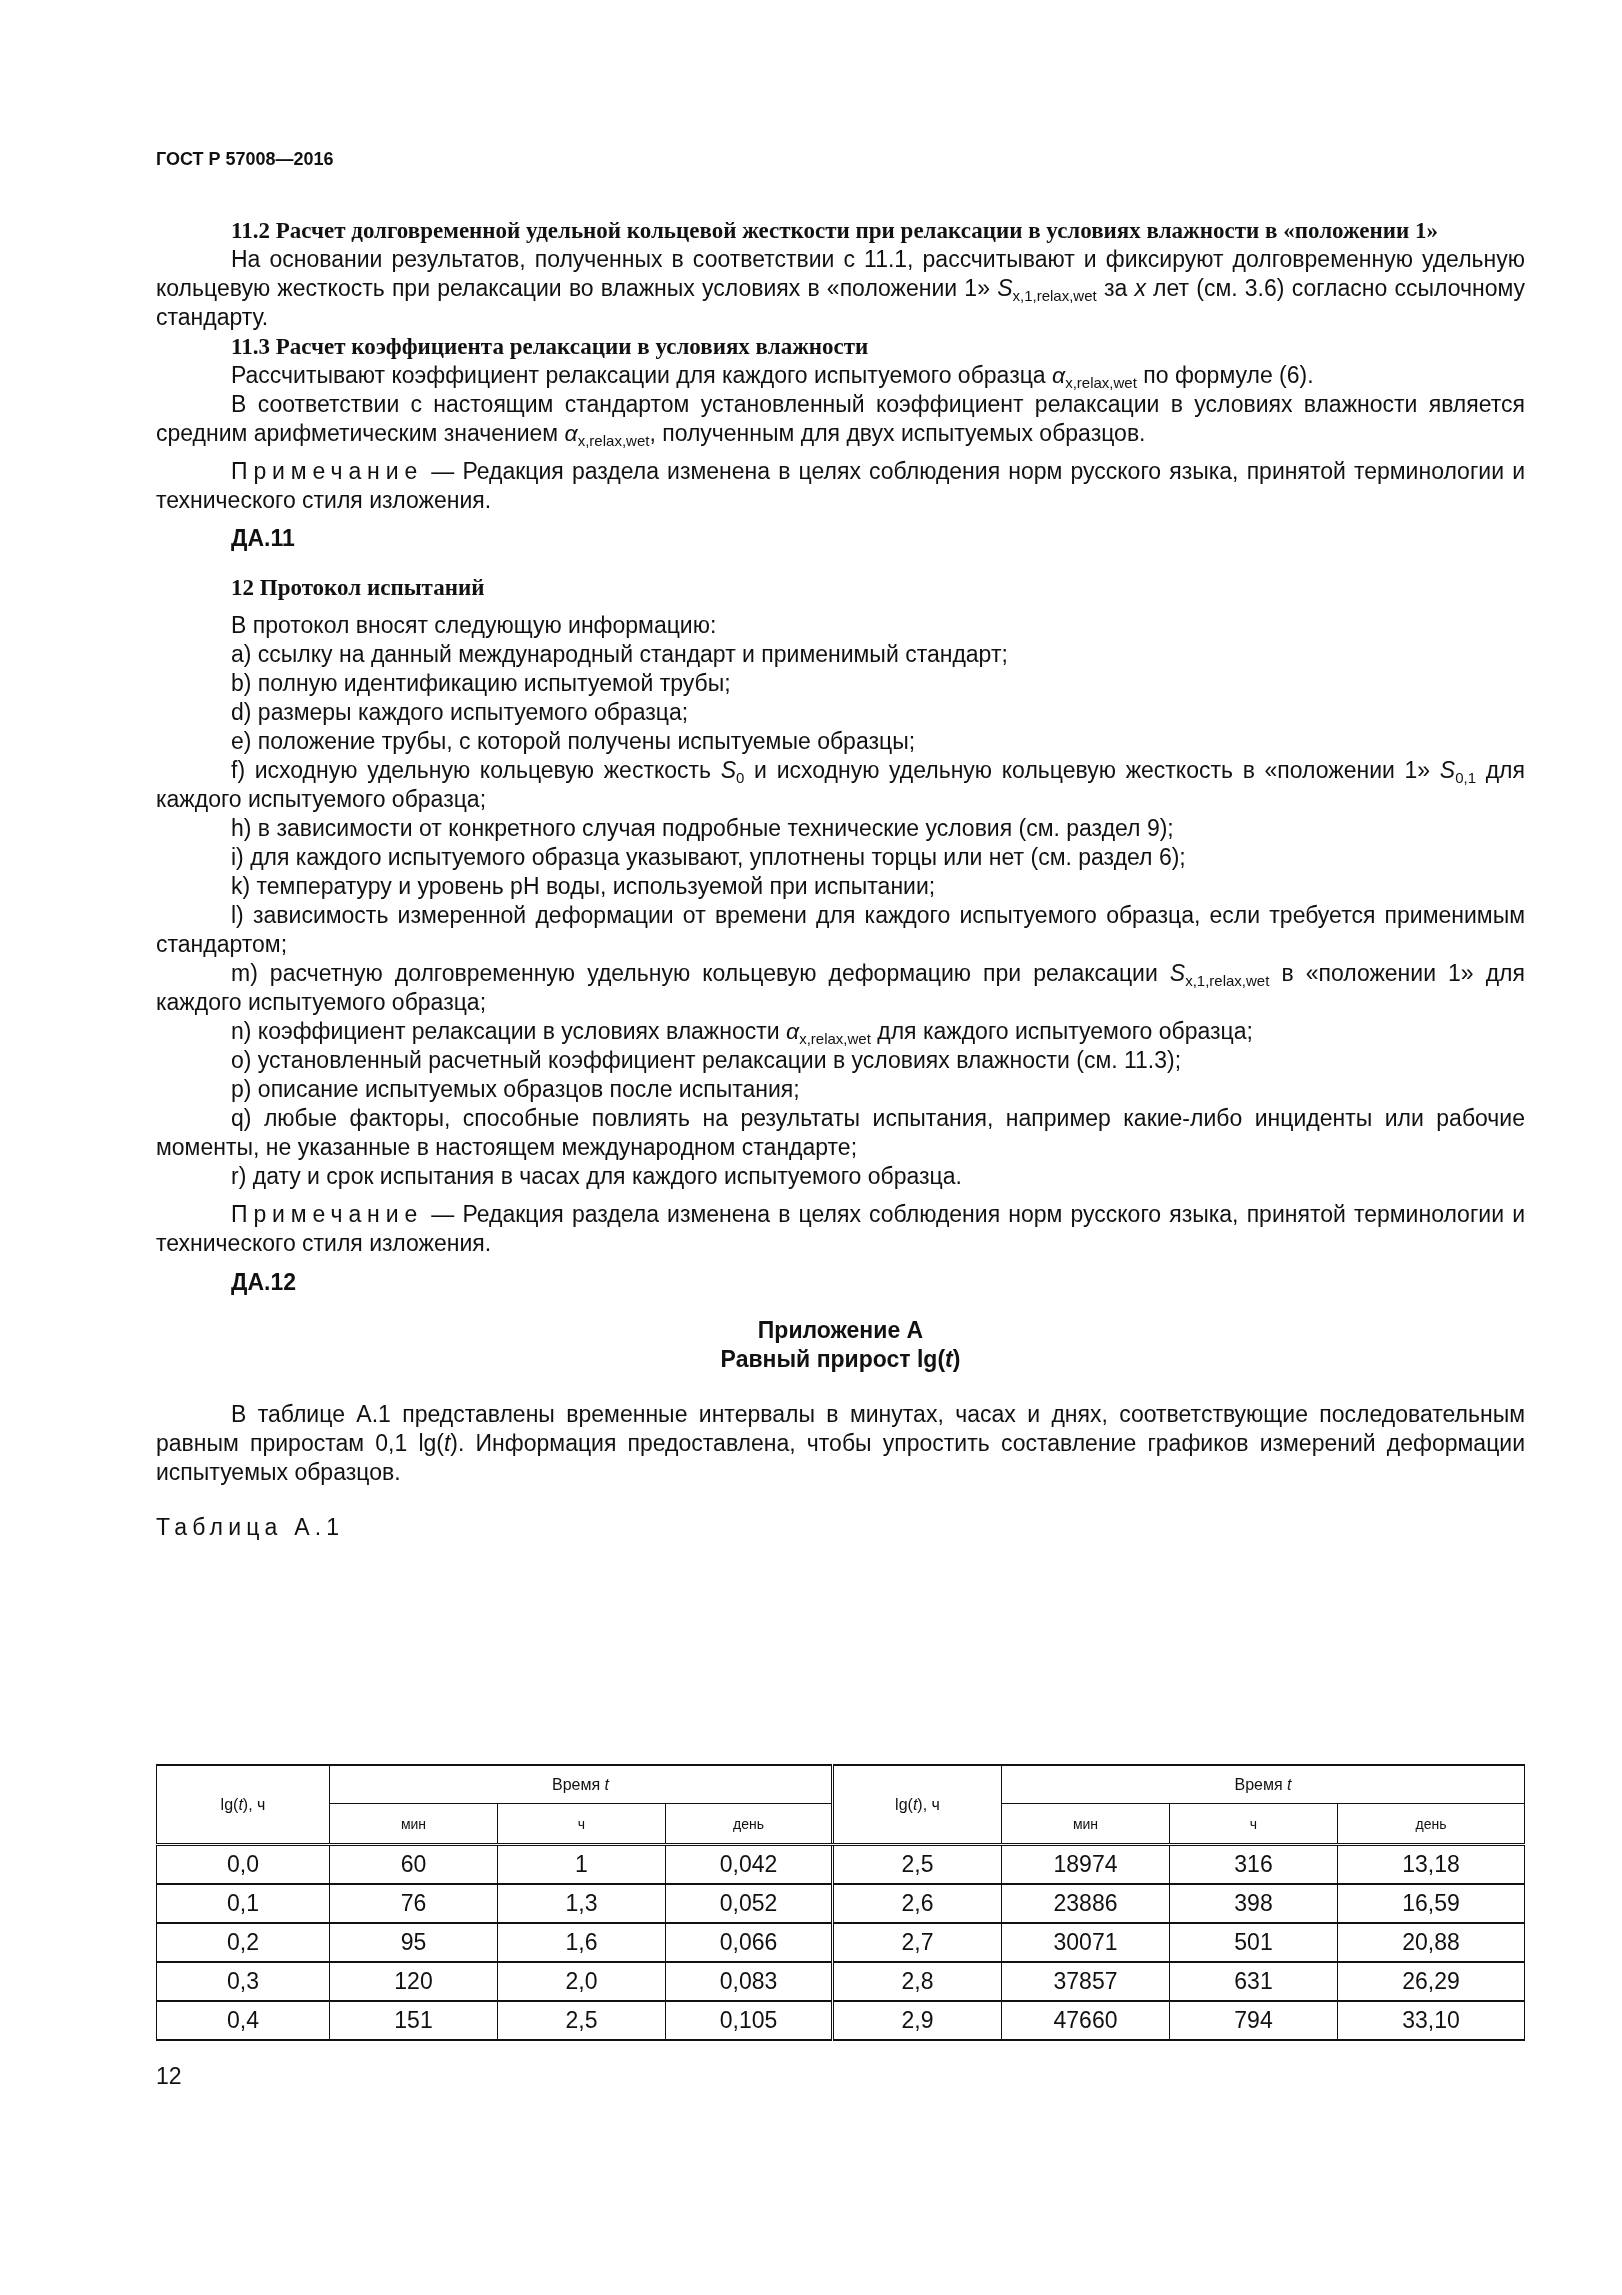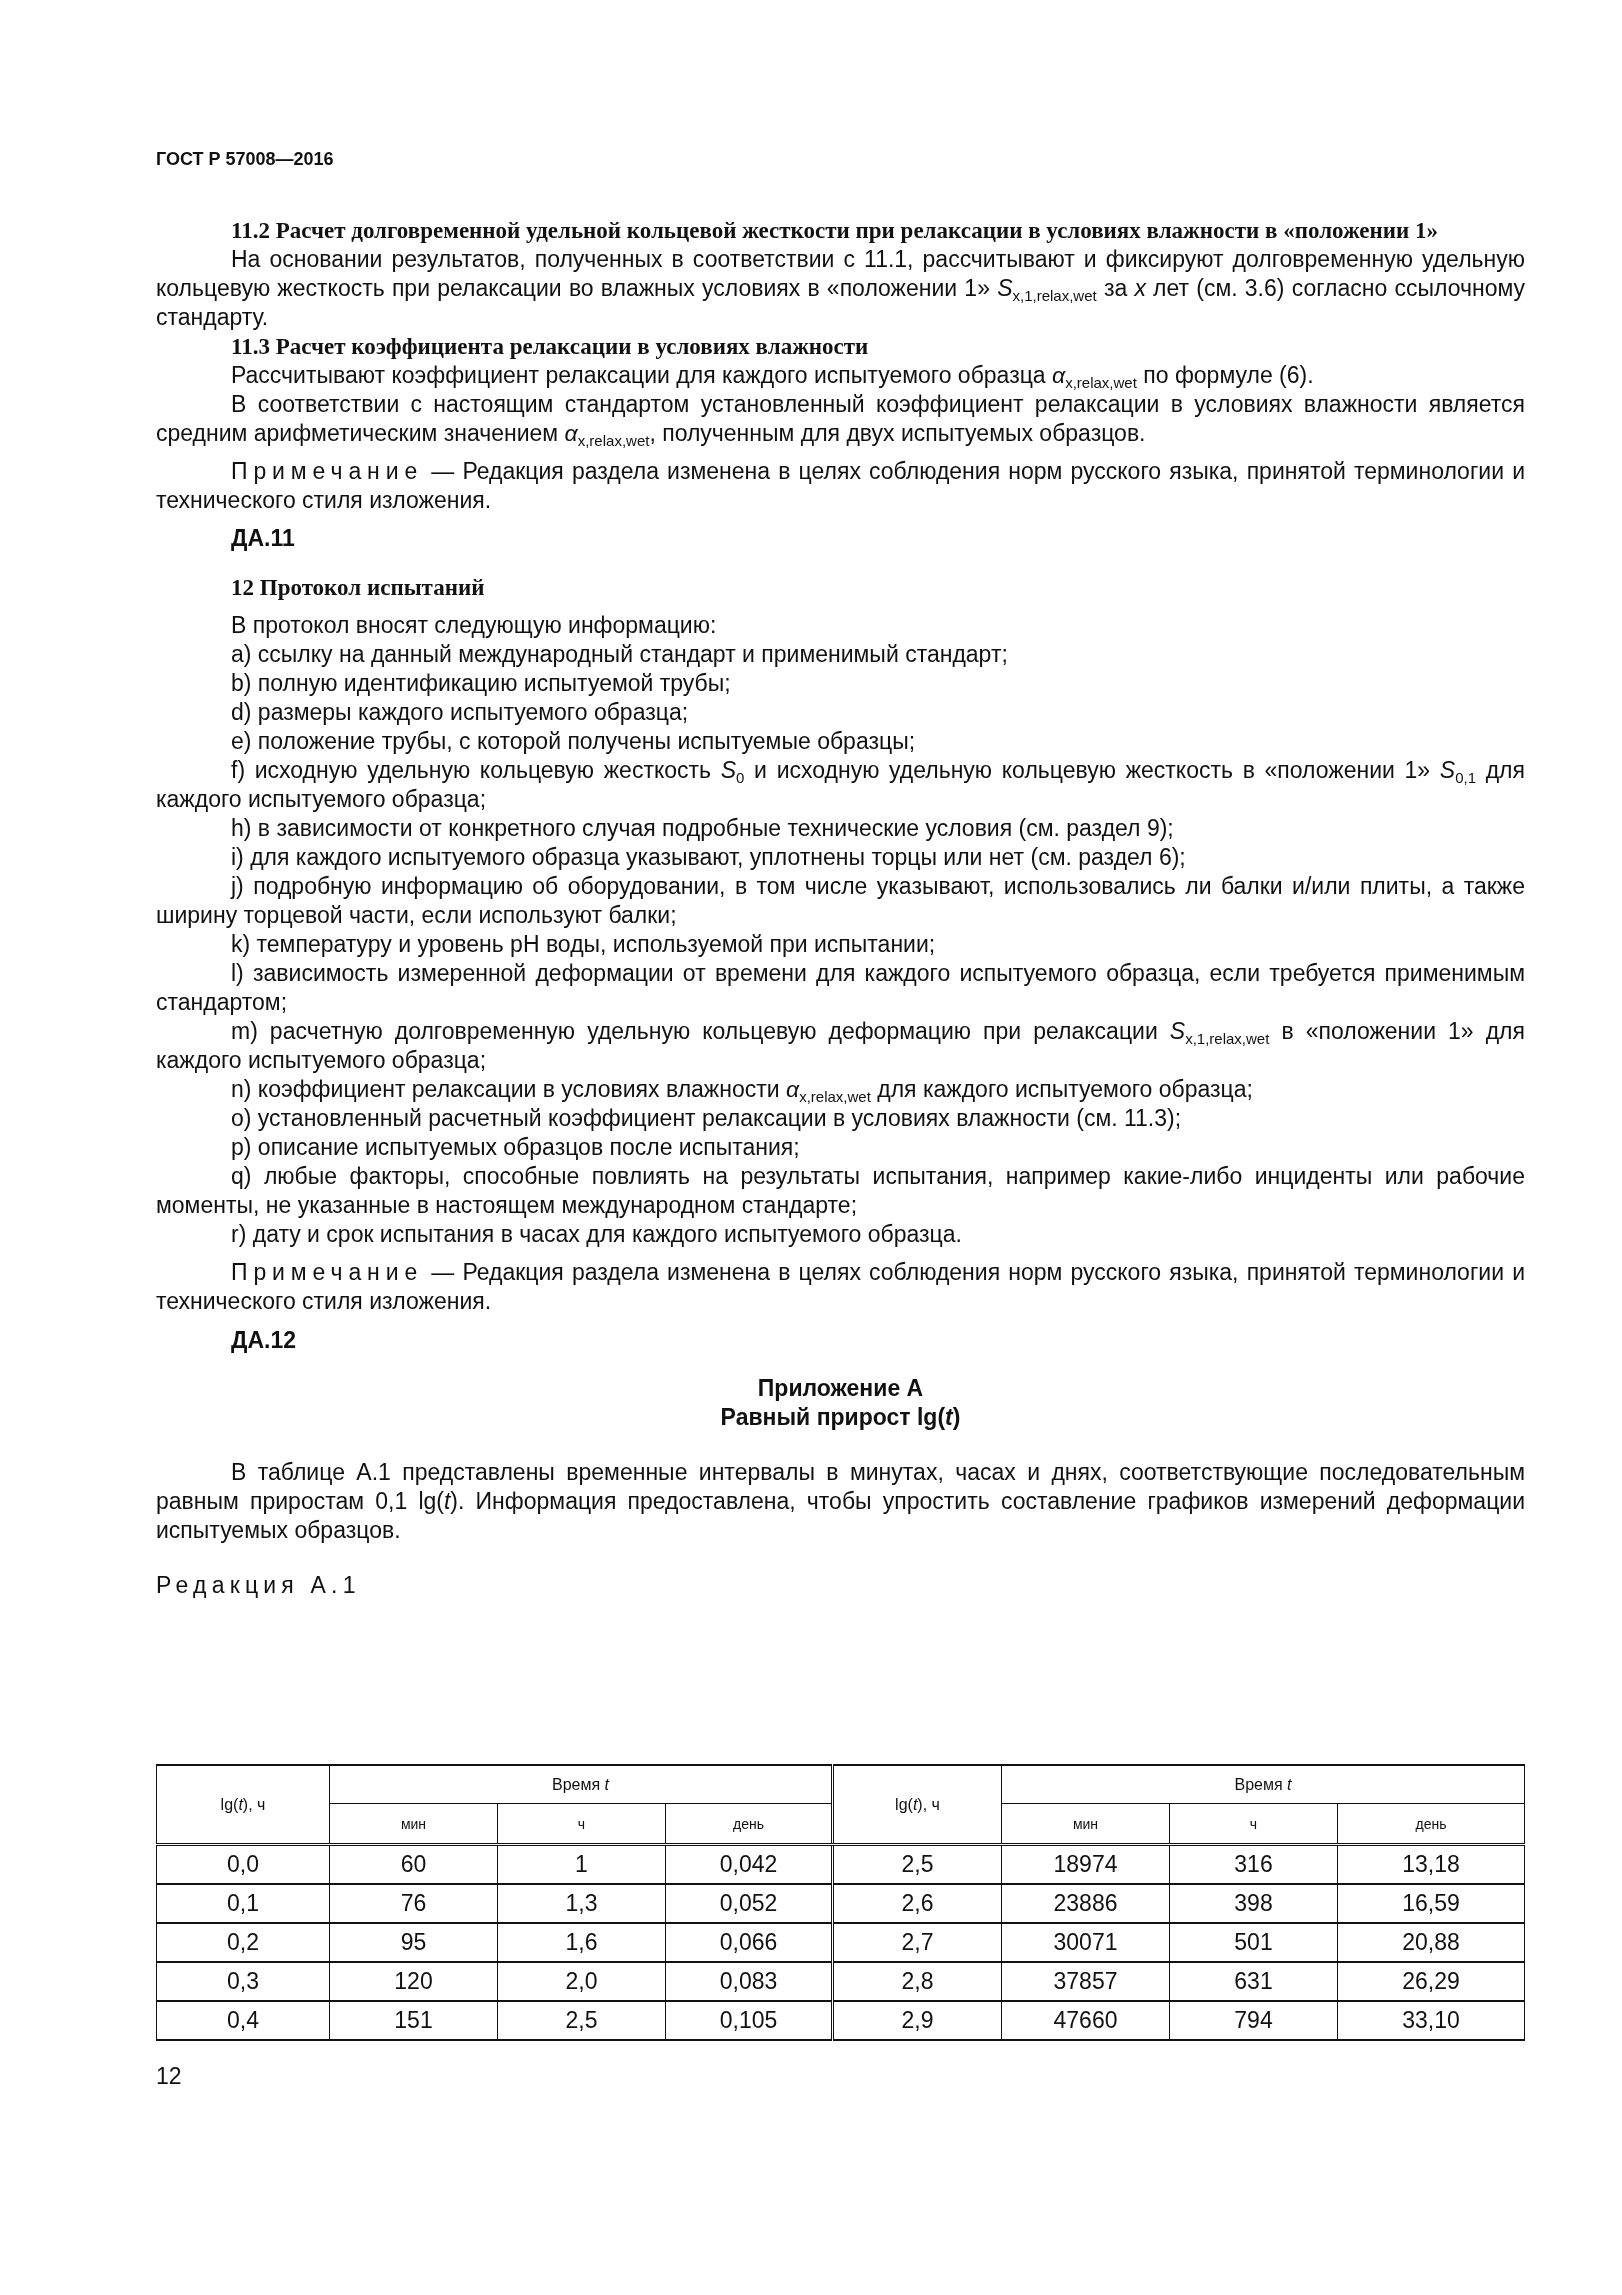--- a/index.html
+++ b/index.html
@@ -55,21 +55,20 @@
   <p class="ind b">12 Протокол испытаний</p>
   <div class="gap1"></div>
   <p class="ind">В протокол вносят следующую информацию:</p>
   <p class="ind">a) ссылку на данный международный стандарт и применимый стандарт;</p>
   <p class="ind">b) полную идентификацию испытуемой трубы;</p>
   <p class="ind">d) размеры каждого испытуемого образца;</p>
   <p class="ind">e) положение трубы, с которой получены испытуемые образцы;</p>
   <p class="ind"><span>f)  исходную удельную кольцевую жесткость </span><i>S</i><sub>0</sub><span> и исходную удельную кольцевую жесткость в «положении 1» </span><i>S</i><sub>0,1</sub><span> для каждого испытуемого образца;</span></p>
   <p class="ind">h) в зависимости от конкретного случая подробные технические условия (см. раздел 9);</p>
   <p class="ind">i)  для каждого испытуемого образца указывают, уплотнены торцы или нет (см. раздел 6);</p>
-  <p class="ind">j)  подробную информацию об оборудовании, в том числе указывают, использовались ли балки и/или плиты, а также ширину торцевой части, если используют балки;</p>
   <p class="ind">k) температуру и уровень pH воды, используемой при испытании;</p>
   <p class="ind">l)  зависимость измеренной деформации от времени для каждого испытуемого образца, если требуется применимым стандартом;</p>
   <p class="ind"><span>m) расчетную долговременную удельную кольцевую деформацию при релаксации </span><i>S</i><sub>x,1,relax,wet</sub><span> в «положении 1» для каждого испытуемого образца;</span></p>
   <p class="ind"><span>n) коэффициент релаксации в условиях влажности </span><i>α</i><sub>x,relax,wet</sub><span>  для каждого испытуемого образца;</span></p>
   <p class="ind">o) установленный расчетный коэффициент релаксации в условиях влажности (см. 11.3);</p>
   <p class="ind">p) описание испытуемых образцов после испытания;</p>
   <p class="ind">q) любые факторы, способные повлиять на результаты испытания, например какие-либо инциденты или рабочие моменты, не указанные в настоящем международном стандарте;</p>
   <p class="ind">r) дату и срок испытания в часах для каждого испытуемого образца.</p>
 
   <div class="gap1"></div>
@@ -79,21 +78,21 @@
   <p class="lbl">ДА.12</p>
   <div class="gap2"></div>
 
   <p class="center">Приложение А</p>
   <p class="center"><span>Равный прирост lg(</span><i>t</i><span>)</span></p>
 
   <div class="gap3"></div>
   <p class="ind"><span>В таблице А.1 представлены временные интервалы в минутах, часах и днях, соответствующие последовательным равным приростам 0,1 lg(</span><i>t</i><span>). Информация предоставлена, чтобы упростить составление графиков измерений деформации испытуемых образцов.</span></p>
 
   <div class="gap3"></div>
-  <p class="tcap">Редакция А.1</p>
+  <p class="tcap">Таблица А.1</p>
 </div>
 
 <table class="t">
   <colgroup>
     <col style="width:173px">
       <col style="width:168px">
       <col style="width:168px">
       <col style="width:167px">
     <col style="width:169px">
       <col style="width:168px">

